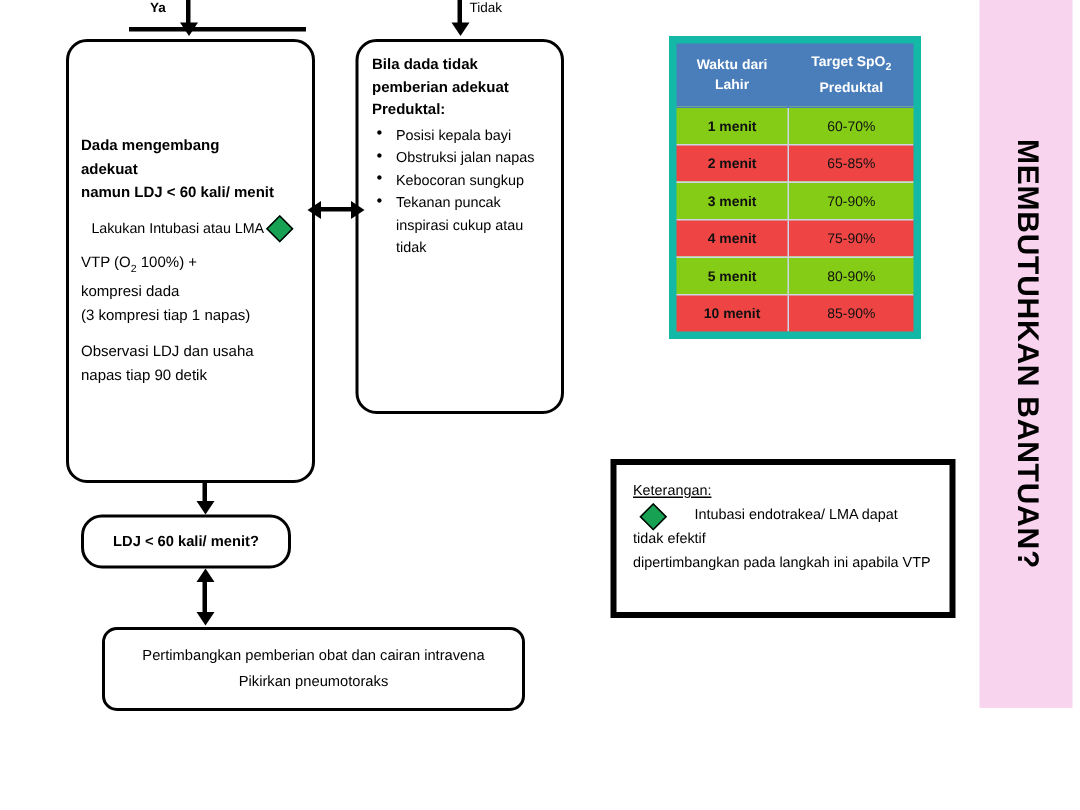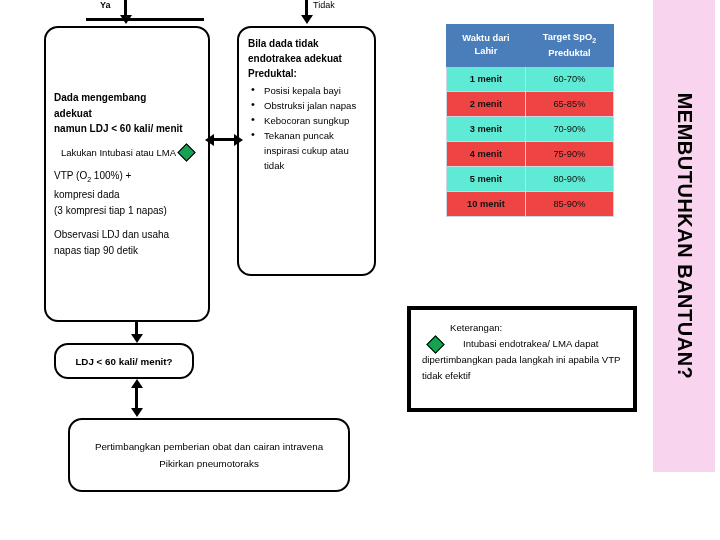--- a/index.html
+++ b/index.html
@@ -53,58 +53,58 @@
   #boxRight .hd{font-size:10px;font-weight:bold;line-height:15px;text-align:left;}
   #boxRight ul{margin:2px 0 0 0;padding-left:14px;list-style:none;}
   #boxRight li{font-size:9.6px;line-height:15px;position:relative;padding-left:2px;}
   #boxRight li::before{content:"\2022";position:absolute;left:-11px;top:-1px;font-size:11px;}
 
   
   #boxLdj{left:54px;top:343px;width:140px;height:36px;}
   #boxLdj .ln{font-size:9.8px;font-weight:bold;text-align:center;}
 
   
-  #boxBottom{left:68px;top:418px;width:282px;height:74px;}
+  #boxBottom{left:68px;top:418px;width:282px;height:56px;border-radius:10px;}
   #boxBottom .ln{font-size:9.8px;text-align:center;line-height:17px;}
 
   
   .diamond{
     display:inline-block;width:11px;height:11px;
     background:#17A153;border:1.4px solid #000;
     transform:rotate(45deg);
     flex:0 0 auto;
   }
 
   
   #spo2{
     position:absolute;left:446px;top:24px;width:168px;
     border-collapse:collapse;
-    border:1px solid #14b8a6;
+    border:5px solid #14b8a6;
     background:#fff;
   }
   #spo2 th{
     background:#4A7EBB;color:#fff;font-size:9.3px;font-weight:bold;
     padding:6px 2px;line-height:13px;text-align:center;border:1px solid #4A7EBB;
   }
   #spo2 td{
     font-size:9.3px;padding:7px 2px;text-align:center;border:1px solid #ccd6e6;
     color:#111;
   }
   #spo2 td.t{font-weight:bold;}
-  #spo2 tr.alt td{background:#5eead4;}
+  #spo2 tr.alt td{background:#84cc16;}
   #spo2 tr.pln td{background:#ef4444;}
   .sub{font-size:7px;vertical-align:sub;}
 
   
   #keter{
     position:absolute;left:407px;top:306px;width:230px;height:106px;
     border:4px solid #000;background:#fff;box-sizing:border-box;
     padding:12px 11px 0 11px;
   }
-  #keter .kt{font-size:9.6px;margin-bottom:3px;margin-left:28px;}
+  #keter .kt{font-size:9.6px;text-decoration:underline;margin-bottom:3px;}
   #keter .kl{font-size:9.6px;line-height:16px;}
   #keter .kfirst{display:flex;align-items:center;gap:21px;padding-left:7px;}
 
   
   #pink{
     position:absolute;left:653px;top:0;width:62px;height:472px;
     background:#F9D4EF;
   }
   #pinkTxt{
     position:absolute;left:50%;top:50%;
@@ -142,21 +142,21 @@
     <div class="ln reg">VTP (O<span class="sub">2</span> 100%) +</div>
     <div class="ln reg">kompresi dada</div>
     <div class="ln reg">(3 kompresi tiap 1 napas)</div>
     <div class="gap"></div>
     <div class="ln reg">Observasi LDJ dan usaha</div>
     <div class="ln reg">napas tiap 90 detik</div>
   </div>
 
   <div class="rbox" id="boxRight">
     <div class="hd">Bila dada tidak</div>
-    <div class="hd">endotrakea adekuat</div>
+    <div class="hd">pemberian adekuat</div>
     <div class="hd">Preduktal:</div>
     <ul>
       <li>Posisi kepala bayi</li>
       <li>Obstruksi jalan napas</li>
       <li>Kebocoran sungkup</li>
       <li>Tekanan puncak inspirasi cukup atau tidak</li>
     </ul>
   </div>
 
   <div class="hline" style="left:212px;top:138px;width:24px;"></div>
@@ -219,21 +219,21 @@
       </tr>
     </tbody>
   </table>
 
   <div id="keter">
     <div class="kt">Keterangan:</div>
     <div class="kl kfirst">
       <span class="diamond"></span>
       <span>Intubasi endotrakea/ LMA dapat</span>
     </div>
+    <div class="kl">tidak efektif</div>
     <div class="kl">dipertimbangkan pada langkah ini apabila VTP</div>
-    <div class="kl">tidak efektif</div>
   </div>
 
   <div id="pink">
     <div id="pinkTxt">MEMBUTUHKAN BANTUAN?</div>
   </div>
 
 </div>
 
 </body></html>

